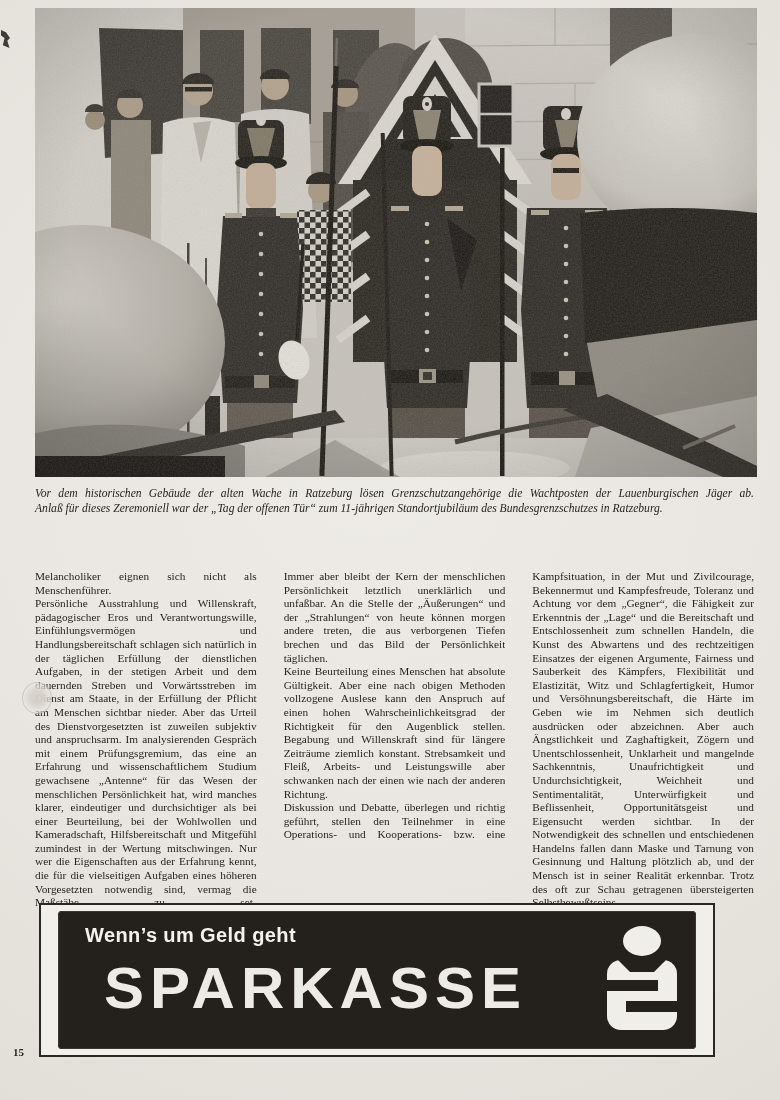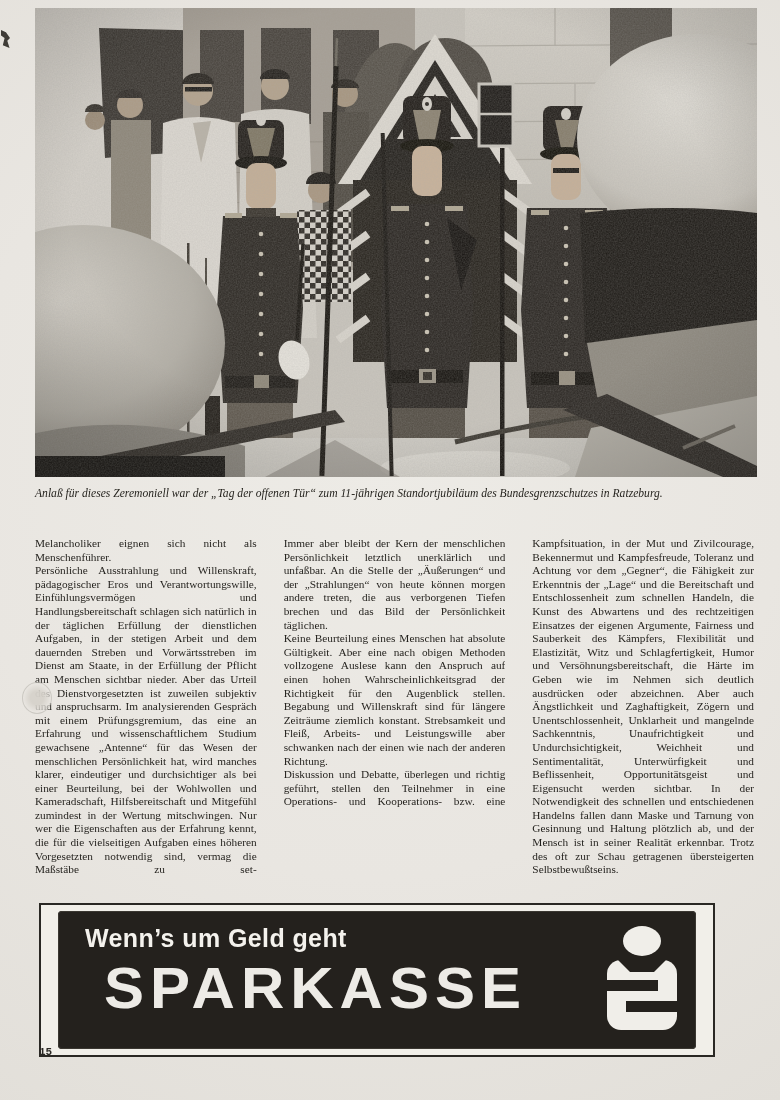--- a/index.html
+++ b/index.html
@@ -19,21 +19,21 @@
   .caption{
     position:absolute;left:35px;top:486px;width:719px;
     font-style:italic;font-size:11.6px;line-height:15px;color:#26241f;
   }
   .caption p{margin:0;}
   .cap-line{text-align:justify;text-align-last:justify;}
   .cap-line:last-child{text-align-last:left;}
 
   
   .columns{
-    position:absolute;left:35px;top:537px;width:719px;height:342px;
+    position:absolute;left:35px;top:570px;width:719px;height:342px;
     display:flex;gap:27px;overflow:hidden;justify-content:center;
   }
   .col{flex:1 1 0;overflow:hidden;}
   .col p{
     margin:0;font-size:11.3px;line-height:13.6px;text-align:justify;
     color:#211f1b;word-spacing:0.5px;
   }
   .col-1 p:last-child, .col-2 p:last-child{text-align-last:justify;}
 
   
@@ -42,35 +42,35 @@
     border:2px solid #2a2824;background:#f1efe9;box-sizing:border-box;
   }
   .ad-box{
     position:absolute;left:17px;top:6px;width:638px;height:138px;
     background:#24211d;border-radius:4px;
     box-shadow:0 0 0 1px #3a3731 inset;
   }
   .ad-headline{
     position:absolute;left:27px;top:13px;
     font-family:"Liberation Sans", sans-serif;font-weight:700;
-    font-size:25px;color:#f4f2ed;letter-spacing:0.4px;
+    font-size:20px;color:#f4f2ed;letter-spacing:0.4px;
   }
   .ad-brand{
     position:absolute;left:46px;top:44px;
     font-family:"Liberation Sans", sans-serif;font-weight:700;
     font-size:60px;color:#edebe6;letter-spacing:6px;
     transform:scaleY(0.96);transform-origin:top left;white-space:nowrap;
   }
   .ad-logo{position:absolute;right:16px;top:13px;width:76px;height:110px;}
 
   
   .page-number{
     position:absolute;left:13px;top:1046px;
-    font-family:Liberation Mono, monospace;font-weight:700;
-    font-size:11px;color:#2b2925;margin-left:26px;
+    font-family:Liberation Serif, serif;font-weight:700;
+    font-size:11px;color:#2b2925;
   }
   .ink-mark{
     position:absolute;left:1px;top:30px;width:9px;height:18px;
     background:#211e1a;
     clip-path:polygon(0 0,55% 12%,100% 45%,70% 60%,95% 100%,20% 85%,40% 45%,0 30%);
     opacity:0.85;
   }
   .fold-smudge{
     position:absolute;left:22px;top:682px;width:30px;height:32px;border-radius:50%;
     background:radial-gradient(circle, rgba(214,210,203,0.95) 30%, rgba(233,230,225,0.6) 65%, rgba(233,230,225,0) 100%);
@@ -300,20 +300,21 @@
       <polygon points="556,420 722,388 722,469 540,469" fill="#b4b0a7"></polygon>
       <polygon points="528,402 572,386 722,458 722,469 688,469" fill="#2b2723"></polygon>
       <line x1="648" y1="440" x2="700" y2="418" stroke="#6e6960" stroke-width="4"></line>
 
       <rect width="722" height="469" filter="url(#grain)" opacity="0.55"></rect>
       <rect width="722" height="469" fill="url(#vig)"></rect>
     </svg>
   </figure>
 
   <figcaption class="caption">
+      <p class="cap-line">Vor dem historischen Gebäude der alten Wache in Ratzeburg lösen Grenzschutzangehörige die Wachtposten der Lauenburgischen Jäger ab.</p>
       <p class="cap-line">Anlaß für dieses Zeremoniell war der „Tag der offenen Tür“ zum 11-jährigen Standortjubiläum des Bundesgrenzschutzes in Ratzeburg.</p>
     </figcaption>
 
   <section class="columns">
     <div class="col col-1">
         <p>Melancholiker eignen sich nicht als Menschenführer.</p>
         <p>Persönliche Ausstrahlung und Willenskraft, pädagogischer Eros und Verantwortungswille, Einfühlungsvermögen und Handlungsbereitschaft schlagen sich natürlich in der täglichen Erfüllung der dienstlichen Aufgaben, in der stetigen Arbeit und dem dauernden Streben und Vorwärtsstreben im Dienst am Staate, in der Erfüllung der Pflicht am Menschen sichtbar nieder. Aber das Urteil des Dienstvorgesetzten ist zuweilen subjektiv und anspruchsarm. Im analysierenden Gespräch mit einem Prüfungsgremium, das eine an Erfahrung und wissenschaftlichem Studium gewachsene „Antenne“ für das Wesen der menschlichen Persönlichkeit hat, wird manches klarer, eindeutiger und durchsichtiger als bei einer Beurteilung, bei der Wohlwollen und Kameradschaft, Hilfsbereitschaft und Mitgefühl zumindest in der Wertung mitschwingen. Nur wer die Eigenschaften aus der Erfahrung kennt, die für die vielseitigen Aufgaben eines höheren Vorgesetzten notwendig sind, vermag die Maßstäbe zu set-</p>
       </div>
     <div class="col col-2">
         <p>Immer aber bleibt der Kern der menschlichen Persönlichkeit letztlich unerklärlich und unfaßbar. An die Stelle der „Äußerungen“ und der „Strahlungen“ von heute können morgen andere treten, die aus verborgenen Tiefen brechen und das Bild der Persönlichkeit täglichen.</p>

